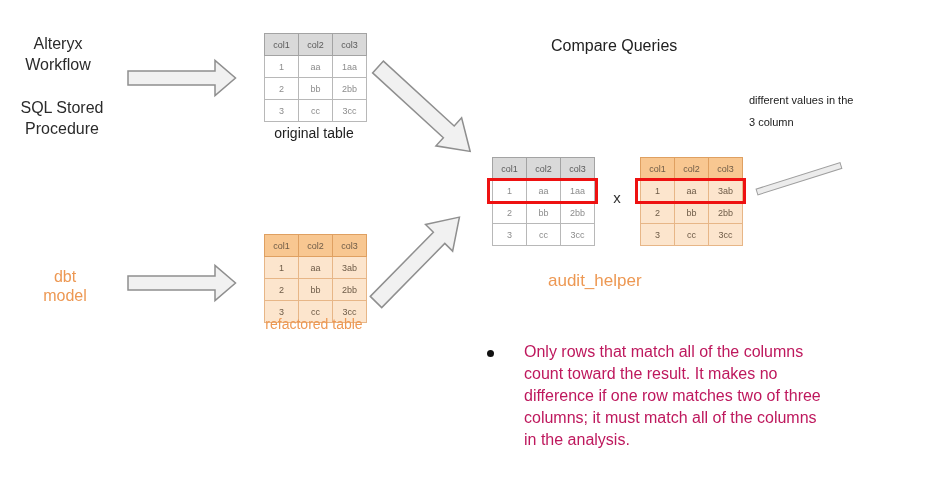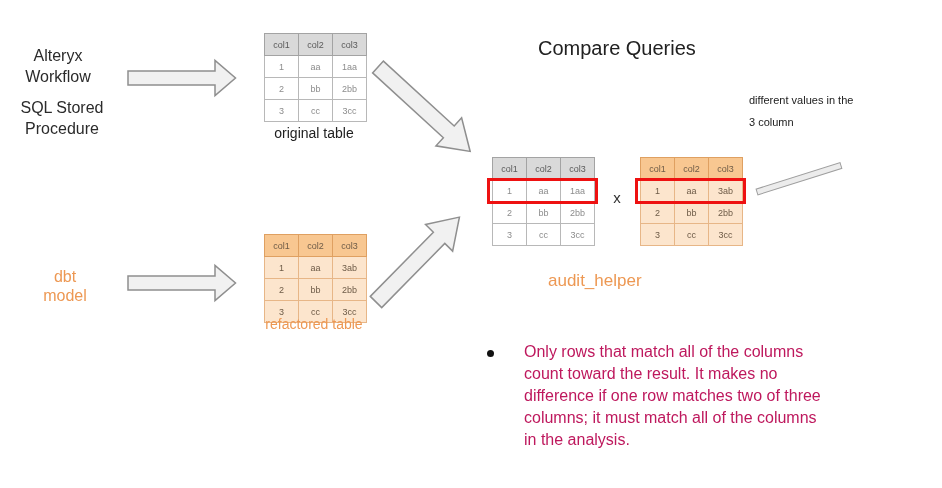--- a/index.html
+++ b/index.html
@@ -6,21 +6,21 @@
   #canvas {
     position:relative; width:942px; height:488px; background:#ffffff;
     font-family:"Liberation Sans","DejaVu Sans",sans-serif; color:#212121;
     overflow:hidden;
   }
   .abs { position:absolute; }
   .pre { white-space:pre-line; }
   .ctr { text-align:center; }
   .src-label { font-size:16px; line-height:21px; color:#2b2b2b; }
   .orange { color:#ED9853; }
-  .title { font-size:20px; }
+  .title { font-size:16px;margin-left:13px; }
   .caption { font-size:14px; }
   .note { font-size:16px; line-height:22px; color:#be185d; }
 
   table.mini { border-collapse:collapse; }
   table.mini th, table.mini td {
     width:33px; height:21px; padding:0; text-align:center; vertical-align:middle;
     font-size:9px; font-weight:400;margin-left:20px;
   }
   table.gray-t  { border:1px solid #9a9a9a; }
   table.gray-t th { background:#d9d9d9; color:#5a5a5a; border:1px solid #a3a3a3; }
@@ -32,21 +32,21 @@
   .hl-rect { position:absolute; border:3px solid #ee1111; }
   .arrow-shape { fill:#f1f1f1; stroke:#8f8f8f; stroke-width:1.5; }
   .stick-shape { fill:#ececec; stroke:#9e9e9e; stroke-width:1; }
   .bullet-dot { width:7px; height:7px; border-radius:50%; background:#111111; }
 </style>
 </head>
 <body>
 
 <div id="canvas">
 
-  <div class="abs pre ctr src-label" style="left:0px; top:45px; width:116px;">Alteryx
+  <div class="abs pre ctr src-label" style="left:0px; top:33px; width:116px;">Alteryx
 Workflow</div>
   <div class="abs pre ctr orange" style="left:5px; top:267px; width:120px; font-size:16px; line-height:19px;">dbt
 model</div>
   <div class="abs pre ctr src-label" style="left:0px; top:97px; width:124px;">SQL Stored
 Procedure</div>
 
   <svg class="abs" style="left:127px; top:58px;" width="110" height="40" viewBox="0 0 110 40">
     <path class="arrow-shape" d="M1,13 H88 V2.5 L108.5,20 L88,37.5 V27 H1 Z"></path>
   </svg>
   <svg class="abs" style="left:127px; top:263px;" width="110" height="40" viewBox="0 0 110 40">

